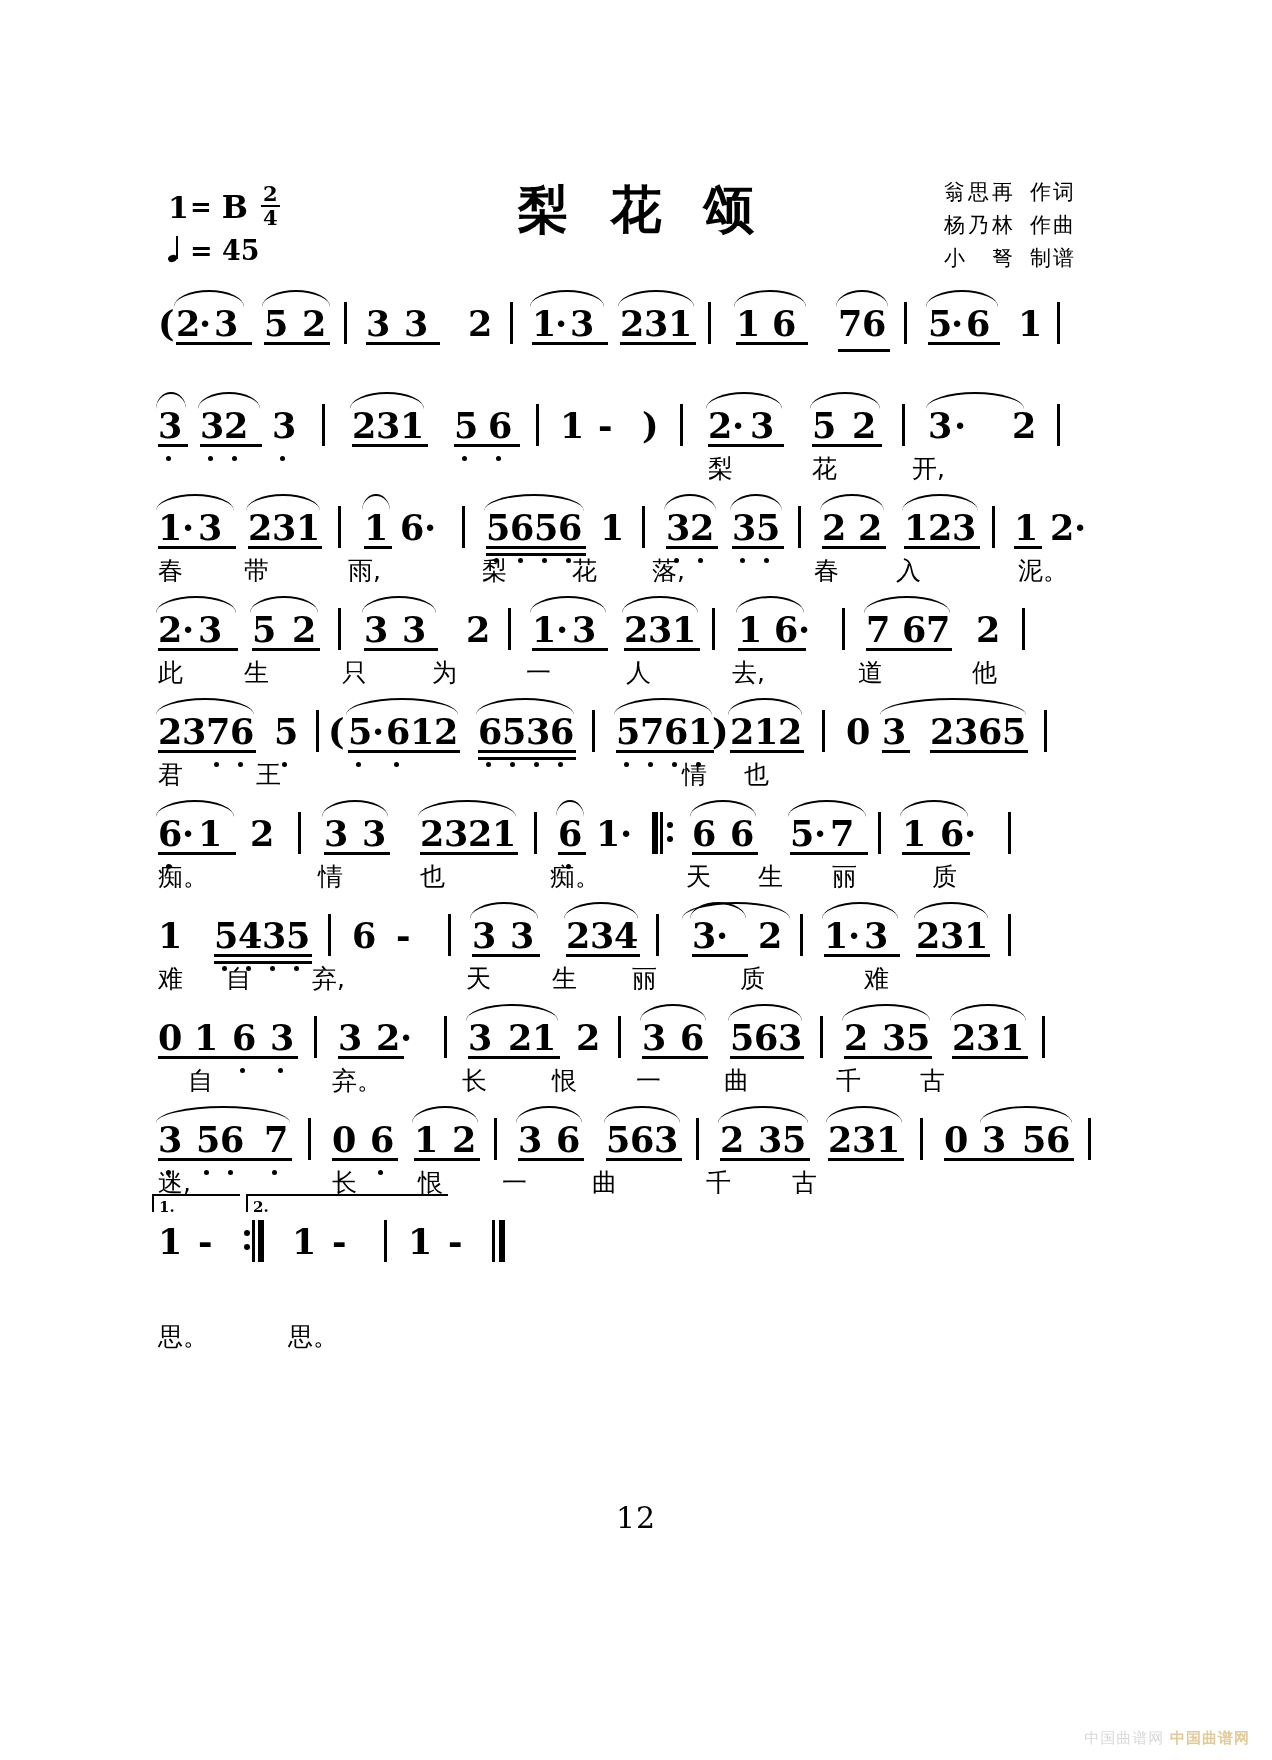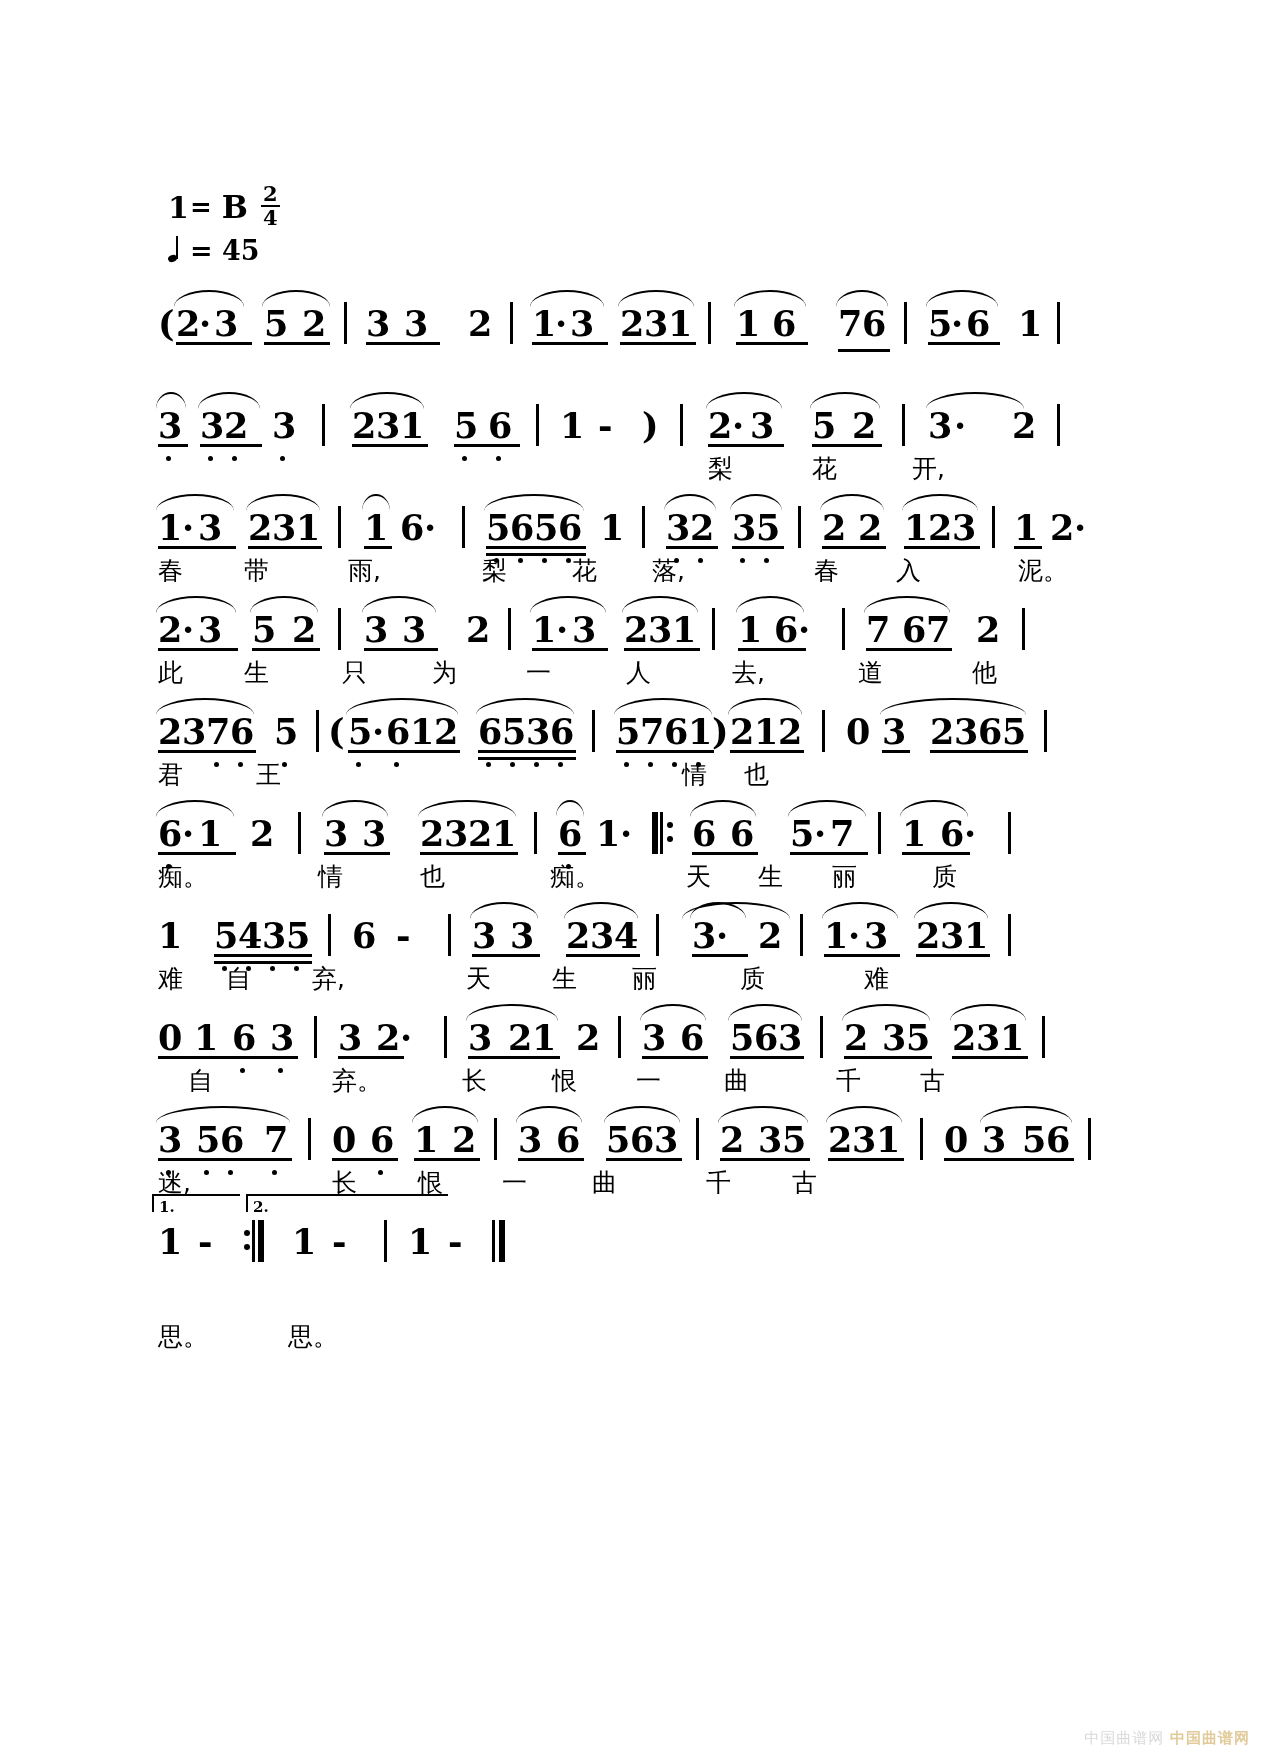--- a/index.html
+++ b/index.html
@@ -267,21 +267,33 @@
           <span class="num">2</span>
           <span class="den">4</span>
         </span>
       </div>
       <div class="tempoline">
         <span class="notehead-q"></span>
         <span>= 45</span>
       </div>
     </div>
 
-
+    <div class="title">梨 花 颂</div>
+
+    <div class="credits">
+      <span class="crow">
+        <span class="cname">翁思再</span><span class="crole">作词</span>
+      </span>
+      <span class="crow">
+        <span class="cname">杨乃林</span><span class="crole">作曲</span>
+      </span>
+      <span class="crow">
+        <span class="cname">小　弩</span><span class="crole">制谱</span>
+      </span>
+    </div>
   </div>
 
   <div class="music" id="music">
       <div class="sysrow">
         <div class="noterow">
           <div class="slur" style="left: 22px; width: 70px; top: 0px;"></div>
           <div class="slur" style="left: 110px; width: 68px; top: 0px;"></div>
           <div class="slur" style="left: 378px; width: 74px; top: 0px;"></div>
           <div class="slur" style="left: 466px; width: 76px; top: 0px;"></div>
           <div class="slur" style="left: 582px; width: 72px; top: 0px;"></div>
@@ -839,18 +851,19 @@
             <span>2.</span>
           </div>
         </div>
         <div class="lyricrow">
           <div class="lyr" style="left: 6px;">思。</div>
           <div class="lyr" style="left: 136px;">思。</div>
         </div>
       </div>
     </div>
 
+  <div class="pagenum">12</div>
 
   <div class="watermark">
     <span>中国曲谱网</span>
     <span class="wm-accent">中国曲谱网</span>
   </div>
 </div>
 
 </body></html>

